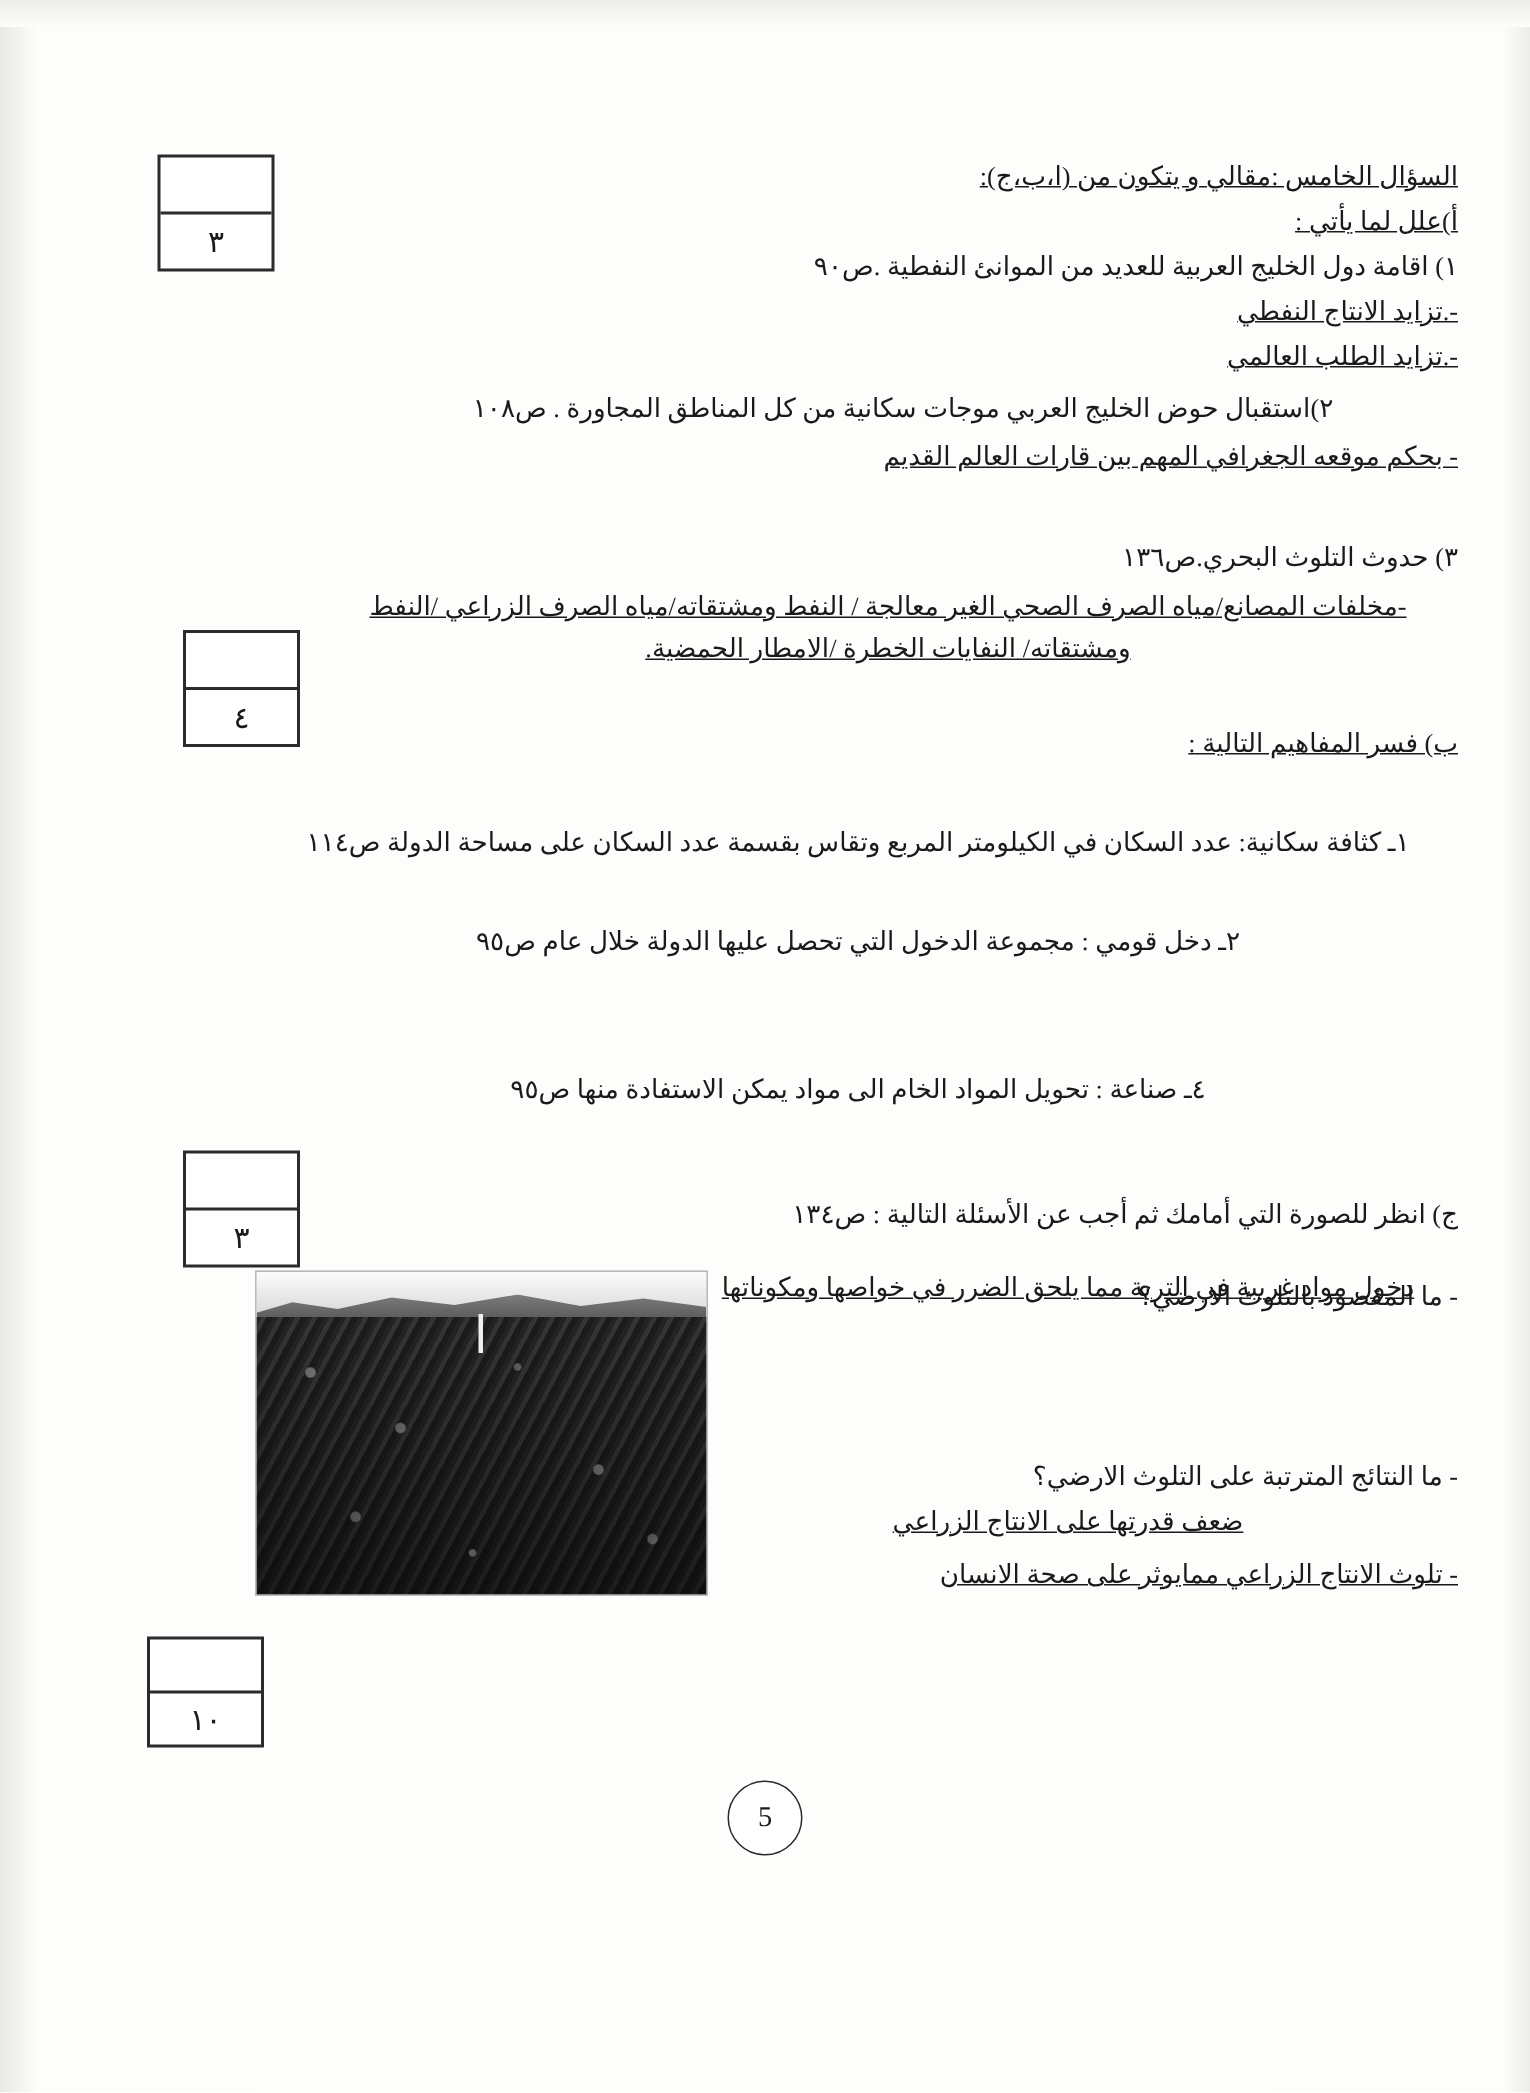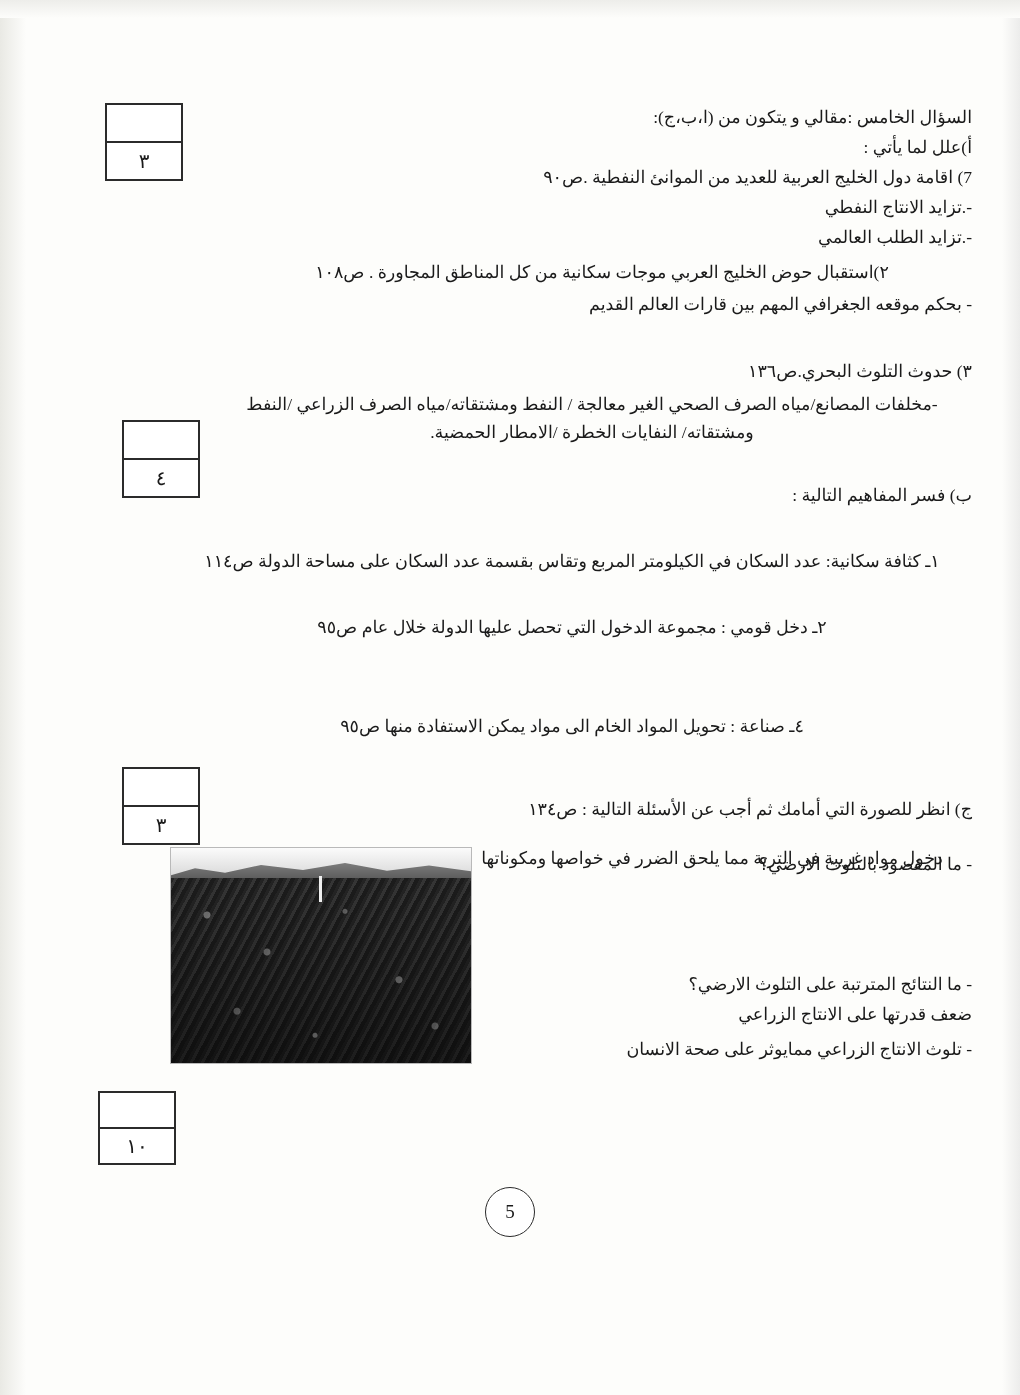--- a/index.html
+++ b/index.html
@@ -89,41 +89,41 @@
   
   .q-block {
     position: absolute;
     right: 0;
     text-align: right;
     direction: rtl;
     line-height: 1.62;
     font-size: 17.5px;
     letter-spacing: 0;
   }
-  .u { }
+  .u { text-decoration: underline; }
 
   #head-line      { top: 8px;   right: 18px; width: 680px; }
   #part-a-label   { top: 38px;  right: 18px; width: 680px; }
   #item-1         { top: 68px;  right: 18px; width: 700px; }
   #item-1-d1      { top: 98px;  right: 18px; width: 700px; }
   #item-1-d2      { top: 128px; right: 18px; width: 700px; }
   #item-2         { top: 163px; right: 18px; width: 740px; text-align: center; }
   #item-2-d1      { top: 195px; right: 18px; width: 740px; }
   #item-3         { top: 262px; right: 18px; width: 600px; }
   #item-3-d1      { top: 295px; right: 18px; width: 760px; text-align: center; }
   #part-b-label   { top: 386px; right: 18px; width: 680px; }
   #concept-1      { top: 452px; right: 18px; width: 800px; text-align: center; }
   #concept-2      { top: 518px; right: 18px; width: 800px; text-align: center; }
   #concept-3      { top: 551px; right: 18px; width: 800px; text-align: center; }
   #concept-4      { top: 617px; right: 18px; width: 800px; text-align: center; }
   #part-c-label   { top: 700px; right: 18px; width: 740px; }
   #q-c-1          { top: 755px; right: 18px; width: 520px; }
   #q-c-1-ans      { top: 749px; right: 18px; width: 520px; text-align: center; }
   #q-c-2          { top: 875px; right: 18px; width: 520px; }
-  #q-c-2-ans      { top: 905px; right: 18px; width: 520px; text-align: right; }
+  #q-c-2-ans      { top: 905px; right: 18px; width: 520px; text-align: center; }
   #q-c-3          { top: 940px; right: 18px; width: 560px; }
 
   
   .photo {
     position: absolute;
     top: 752px;
     left: 140px;
     width: 300px;
     height: 215px;
     background: #d9d9d9;
@@ -213,21 +213,21 @@
     </div>
 
     <div class="q-block" id="head-line">
       <span class="u">السؤال الخامس :مقالي و يتكون من (ا،ب،ج):</span>
     </div>
 
     <div class="q-block" id="part-a-label">
       <span class="u">أ)علل لما يأتي :</span>
     </div>
     <div class="q-block" id="item-1">
-      <span>7)   اقامة دول الخليج العربية للعديد من الموانئ النفطية .ص٩٠</span>
+      <span>١)   اقامة دول الخليج العربية للعديد من الموانئ النفطية .ص٩٠</span>
     </div>
     <div class="q-block" id="item-1-d1">
       <span class="u">-.تزايد الانتاج النفطي</span>
     </div>
     <div class="q-block" id="item-1-d2">
       <span class="u">-.تزايد الطلب العالمي</span>
     </div>
     <div class="q-block" id="item-2">
       <span>٢)استقبال حوض الخليج العربي موجات سكانية من كل المناطق المجاورة .  ص١٠٨</span>
     </div>

